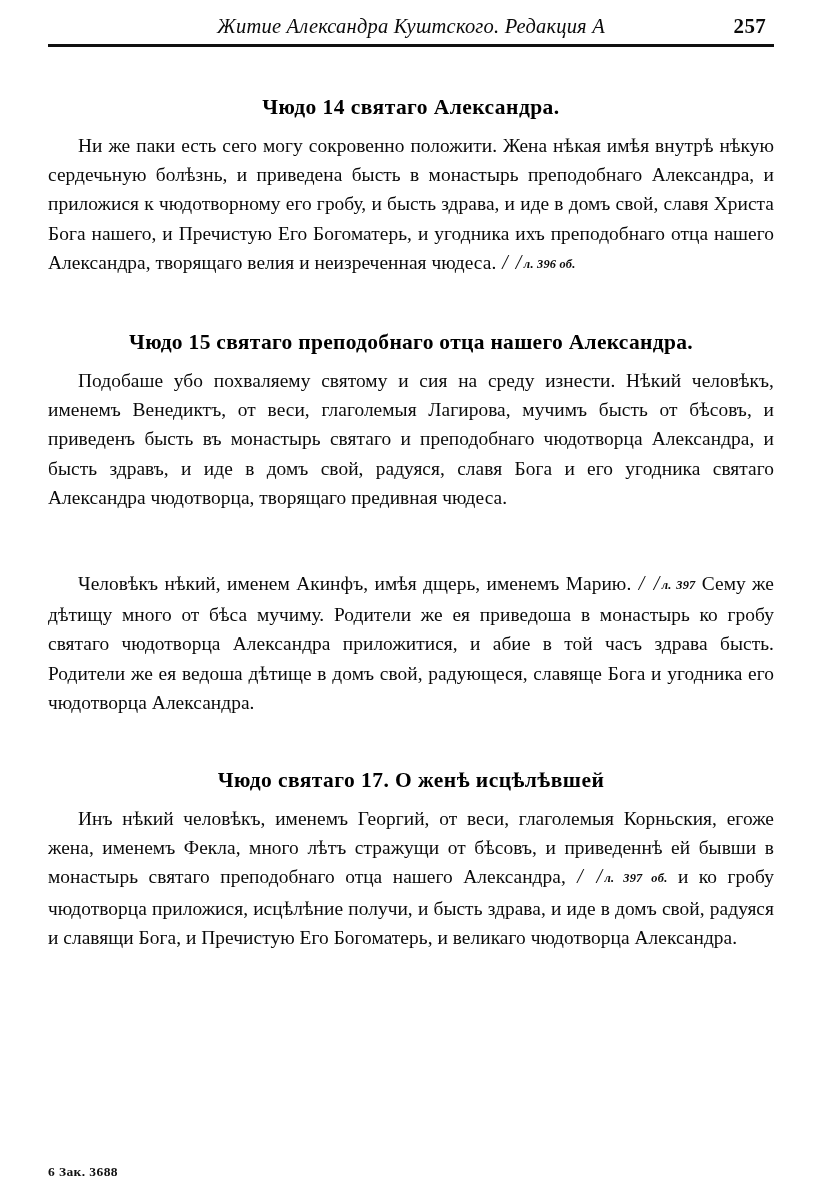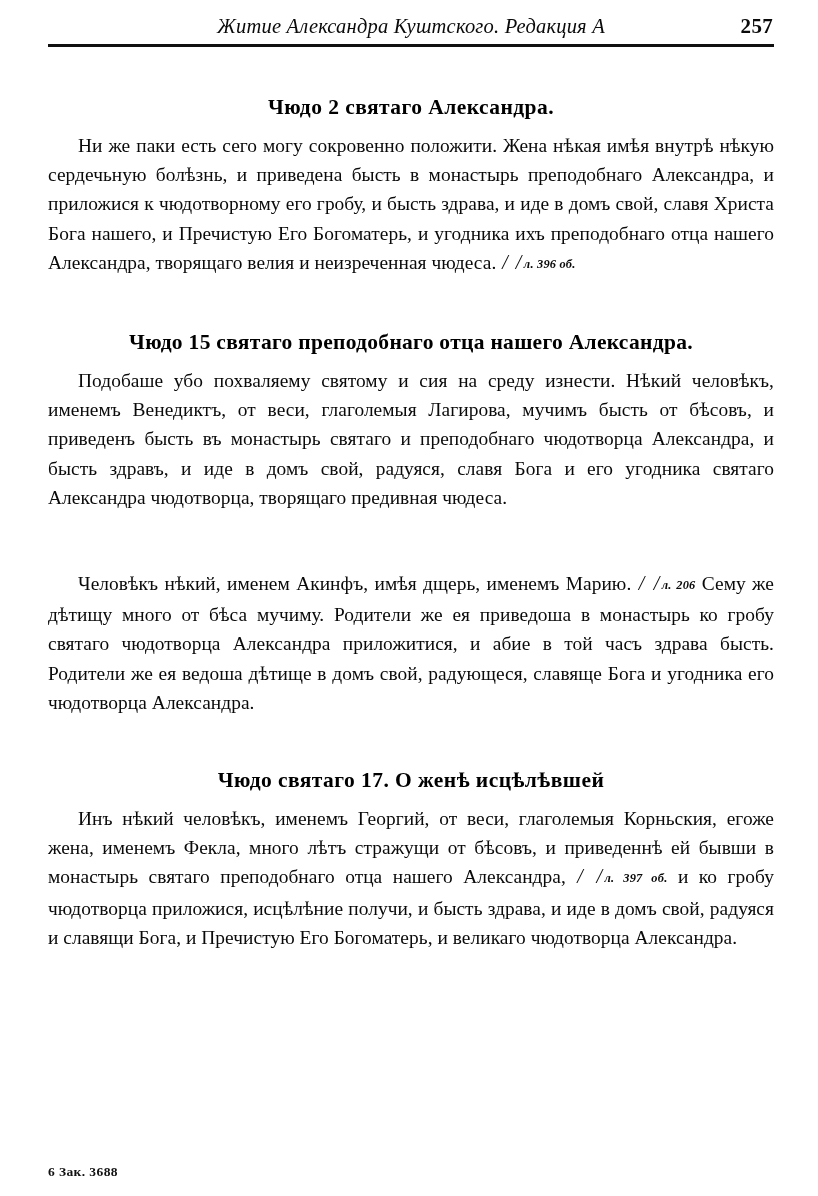--- a/index.html
+++ b/index.html
@@ -40,21 +40,21 @@
     left: 50%;
     top: 15px;
     transform: translateX(-50%);
     font-style: italic;
     font-size: 20.5px;
     letter-spacing: 0.2px;
     white-space: nowrap;
   }
   .runhead-folio {
     position: absolute;
-    right: 1px;
+    right: 8px;
     top: 14px;
     font-weight: bold;
     font-size: 21px;
     letter-spacing: 0.3px;
   }
   .rule {
     position: absolute;
     left: 0;
     right: 0;
     top: 44px;
@@ -146,36 +146,36 @@
 
     <div class="runhead">
       <div class="runhead-title">Житие Александра Куштского. Редакция А</div>
       <div class="runhead-folio">257</div>
     </div>
     <div class="rule"></div>
 
 
     <div class="sec-gap-lg"></div>
     <div class="chap">
-      <h2 class="chap-title">Чюдо 2 святаго Александра.</h2>
+      <h2 class="chap-title">Чюдо 14 святаго Александра.</h2>
       <div class="chap-gap-after"></div>
       <p class="para indent"><span>Ни же паки есть сего могу сокровенно положити. Жена нѣкая имѣя внутрѣ нѣкую сердечьную болѣзнь, и приведена бысть в монастырь преподобнаго Александра, и приложися к чюдотворному его гробу, и бысть здрава, и иде в домъ свой, славя Христа Бога нашего, и Пречистую Его Богоматерь, и угодника ихъ преподобнаго отца нашего Александра, творящаго велия и неизреченная чюдеса.</span> <span class="slashes">/ /</span><span class="folio">л. 396 об.</span></p>
     </div>
 
     <div class="sec-gap-lg"></div>
     <div class="chap">
       <h2 class="chap-title wide">Чюдо 15 святаго преподобнаго отца нашего Александра.</h2>
       <div class="chap-gap-after"></div>
       <p class="para indent"><span>Подобаше убо похваляему святому и сия на среду изнести. Нѣкий человѣкъ, именемъ Венедиктъ, от веси, глаголемыя Лагирова, мучимъ бысть от бѣсовъ, и приведенъ бысть въ монастырь святаго и преподобнаго чюдотворца Александра, и бысть здравъ, и иде в домъ свой, радуяся, славя Бога и его угодника святаго Александра чюдотворца, творящаго предивная чюдеса.</span></p>
     </div>
 
     <div class="sec-gap-lg"></div>
     <div class="chap">
       <div class="chap-gap-after"></div>
-      <p class="para indent"><span>Человѣкъ нѣкий, именем Акинфъ, имѣя дщерь, именемъ Марию.</span> <span class="slashes">/ /</span><span class="folio">л. 206</span>
+      <p class="para indent"><span>Человѣкъ нѣкий, именем Акинфъ, имѣя дщерь, именемъ Марию.</span> <span class="slashes">/ /</span><span class="folio">л. 397</span>
         <span>Сему же дѣтищу много от бѣса мучиму. Родители же ея приведоша в монастырь ко гробу святаго чюдотворца Александра приложитися, и абие в той часъ здрава бысть. Родители же ея ведоша дѣтище в домъ свой, радующеся, славяще Бога и угодника его чюдотворца Александра.</span></p>
     </div>
 
     <div class="sec-gap-lg"></div>
     <div class="chap">
       <h2 class="chap-title">Чюдо святаго 17. О женѣ исцѣлѣвшей</h2>
       <div class="chap-gap-after"></div>
       <p class="para indent"><span>Инъ нѣкий человѣкъ, именемъ Георгий, от веси, глаголемыя Корньския, егоже жена, именемъ Фекла, много лѣтъ стражущи от бѣсовъ, и приведеннѣ ей бывши в монастырь святаго преподобнаго отца нашего Александра,</span> <span class="slashes">/ /</span><span class="folio">л. 397 об.</span>
         <span>и ко гробу чюдотворца приложися, исцѣлѣние получи, и бысть здрава, и иде в домъ свой, радуяся и славящи Бога, и Пречистую Его Богоматерь, и великаго чюдотворца Александра.</span></p>
     </div>

